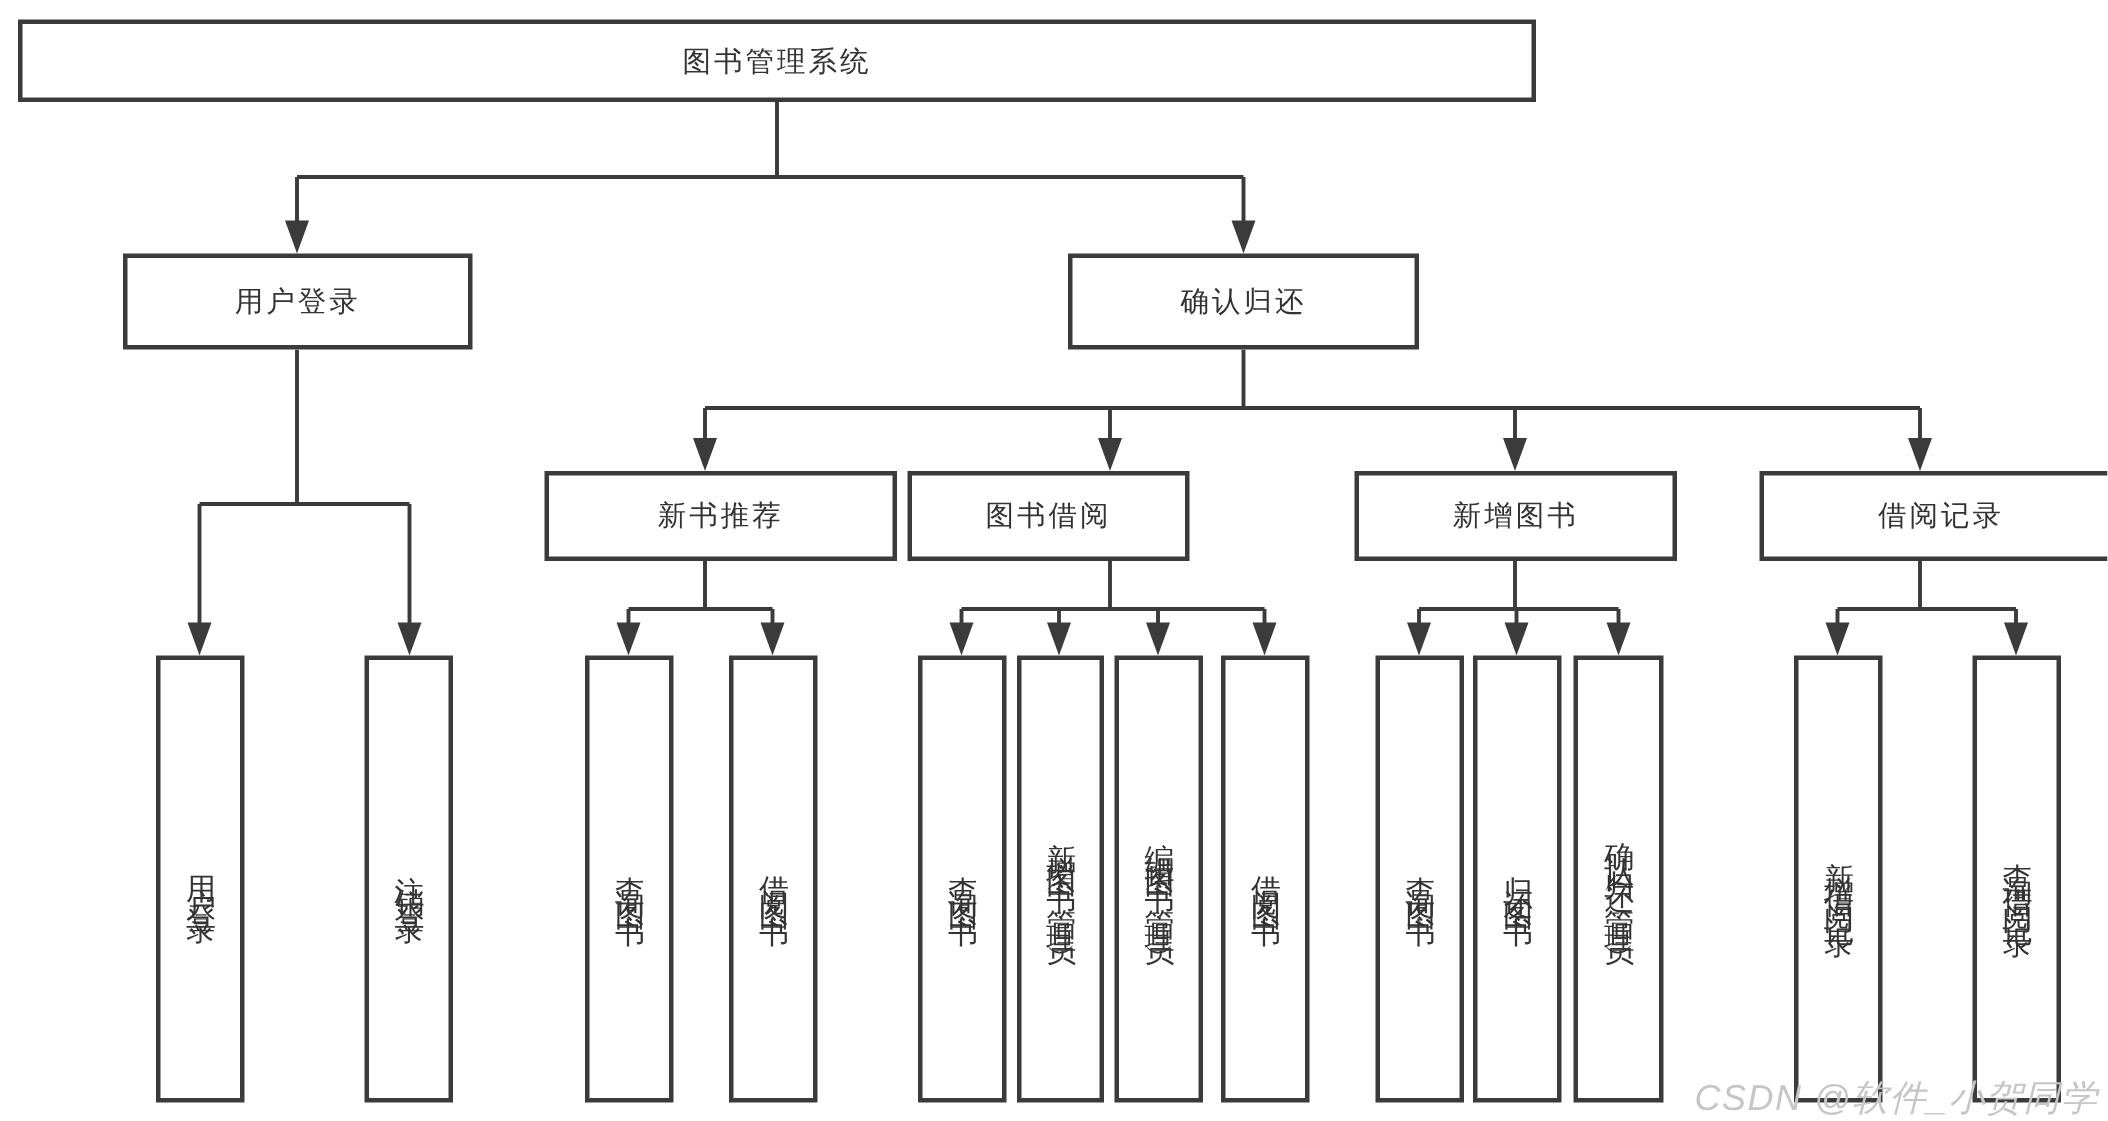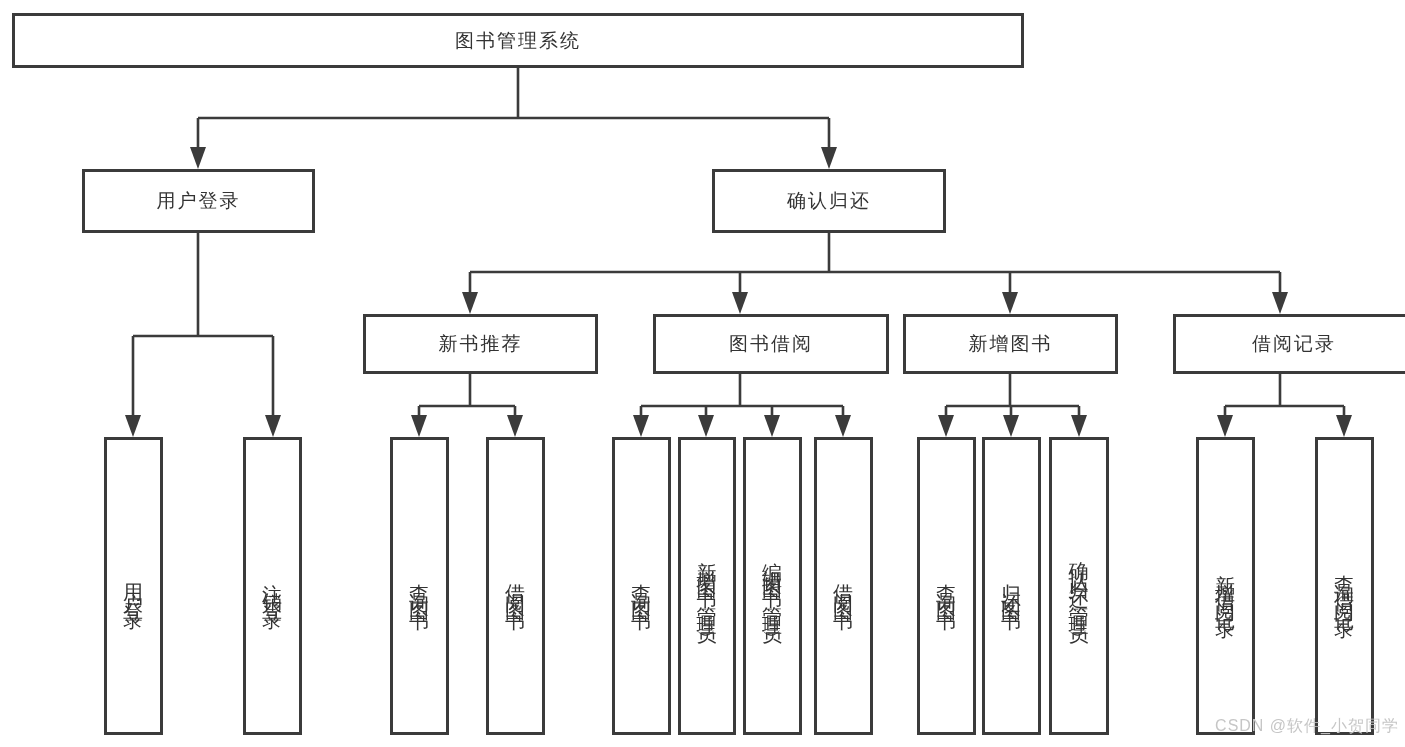--- a/index.html
+++ b/index.html
@@ -29,24 +29,25 @@
   .vnode span{
     writing-mode:vertical-rl;
     text-orientation:mixed;
     font-size:20px;
     letter-spacing:9px;
     line-height:1;
   }
   .watermark{
     position:absolute;
     top:716px;right:6px;
-    font-size:16px;
+    font-size:24px;
     color:var(--watermark,#c6c6c6);
     letter-spacing:1px;
     white-space:nowrap;
+    font-style:italic;
   }
 </style>
 </head>
 <body>
 
 <div class="canvas">
 
   <svg class="connectors" width="1405" height="747" viewBox="0 0 1405 747" xmlns="http://www.w3.org/2000/svg">
 
     <path d="
@@ -93,21 +94,21 @@
   <div class="node hnode" style="left:82px;top:169px;width:233px;height:64px">
     <span>用户登录</span>
   </div>
   <div class="node hnode" style="left:712px;top:169px;width:234px;height:64px">
     <span>确认归还</span>
   </div>
 
   <div class="node hnode" style="left:363px;top:314px;width:235px;height:60px">
     <span>新书推荐</span>
   </div>
-  <div class="node hnode" style="left:653px;top:314px;width:236px;height:60px">
+  <div class="node hnode" style="left:605px;top:314px;width:188px;height:60px">
     <span>图书借阅</span>
   </div>
   <div class="node hnode" style="left:903px;top:314px;width:215px;height:60px">
     <span>新增图书</span>
   </div>
   <div class="node hnode" style="left:1173px;top:314px;width:242px;height:60px">
     <span>借阅记录</span>
   </div>
 
   <div class="node vnode" style="left:104px;top:437px;width:59px;height:298px">

